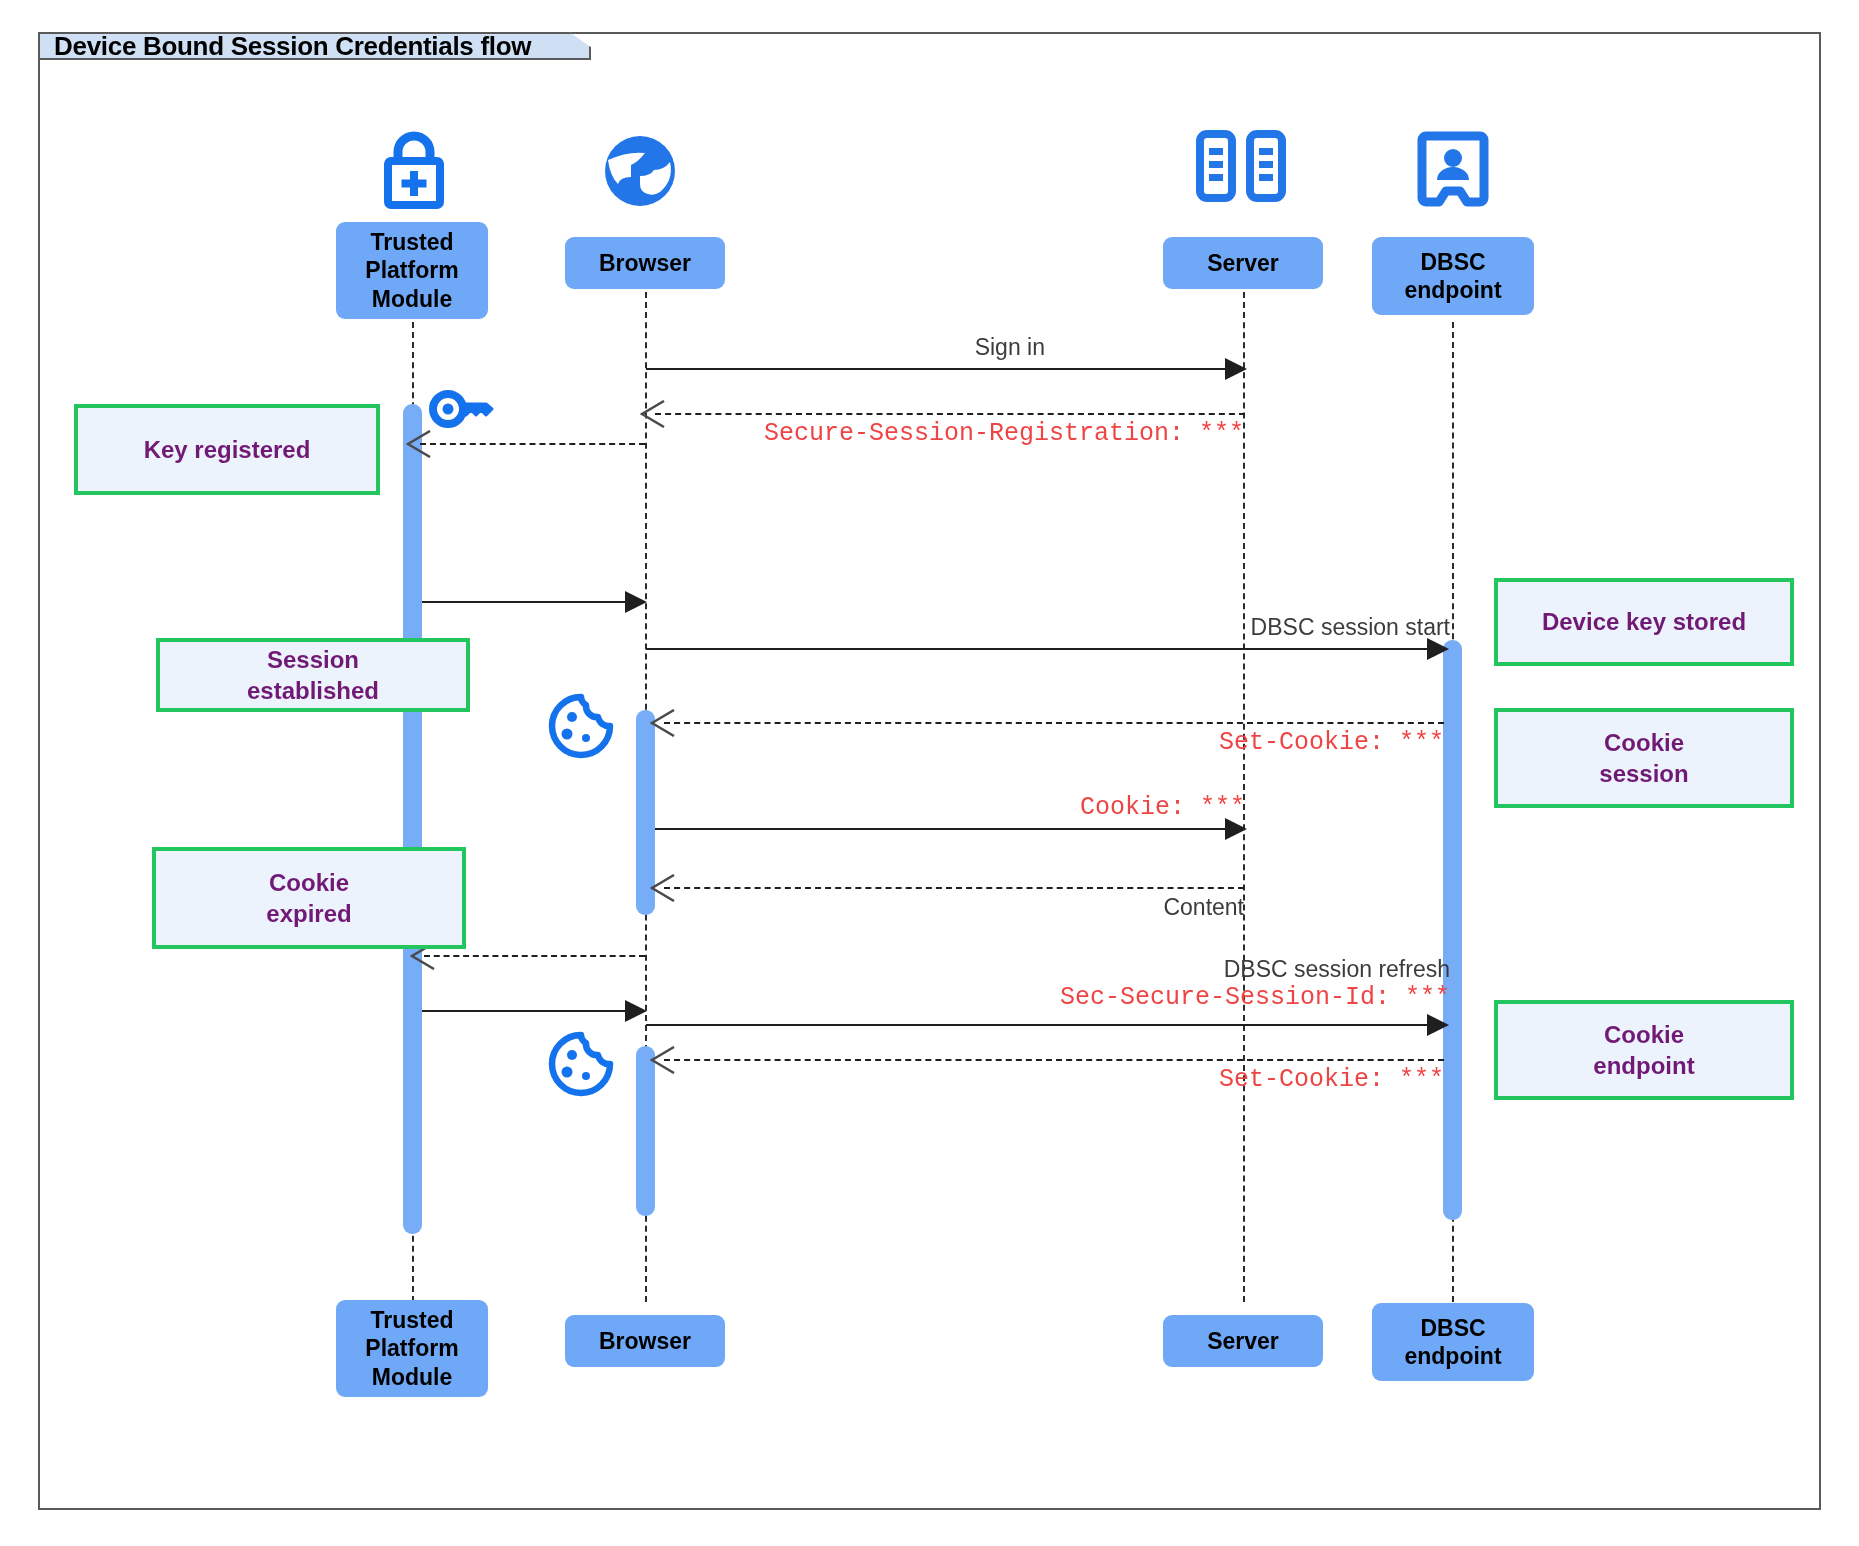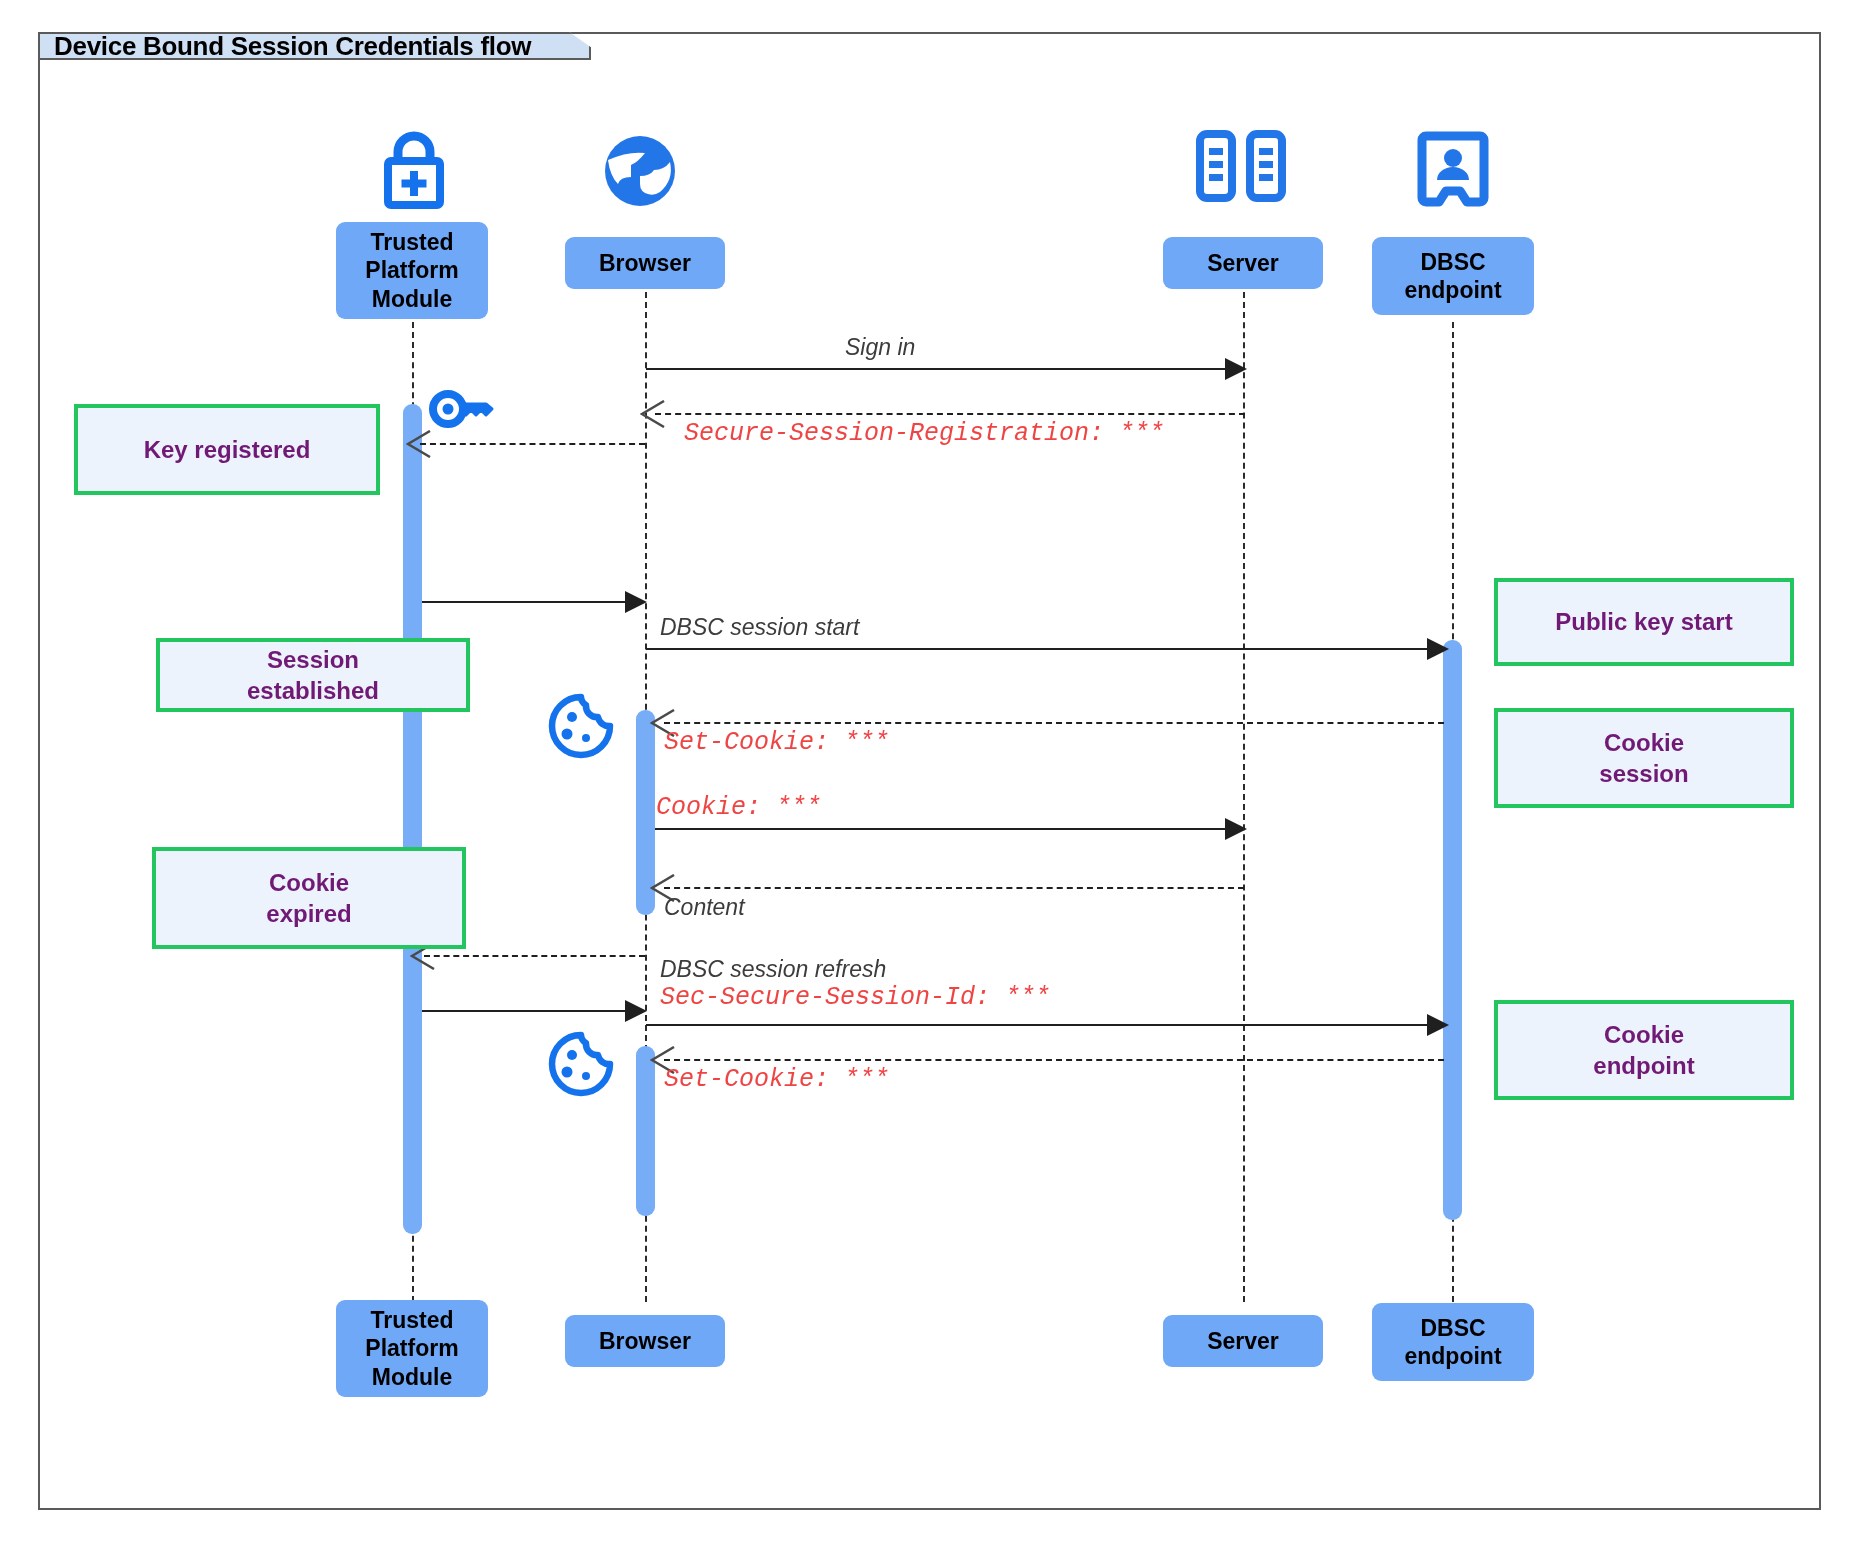--- a/index.html
+++ b/index.html
@@ -90,25 +90,24 @@
   .msg-line {
     position: absolute;
     height: 0;
     border-top: 2px solid #1f1f1f;
   }
   .msg-line.dashed {
     border-top: 2px dashed #1f1f1f;
   }
   .msg-label {
     position: absolute;
-    text-align: left;
+    text-align: right;
     color: #3c3c3c;
     white-space: nowrap;
     line-height: 1.22;
-    font-style: italic;
   }
   .msg-label .sans { font-family: "Liberation Sans", sans-serif; font-size: 23px; }
   .msg-label .mono { font-family: "Liberation Mono", monospace; font-size: 25px; color:#ef4444; }
   .arrowhead { position: absolute; }
   
   .icon { position: absolute; }
 </style>
 </head>
 <body>
 
@@ -360,21 +359,21 @@
   </div>
 
   <div class="note" style="left:152px; top:847px; width:314px; height:102px;">
     <div>
       <div>Cookie</div>
       <div>expired</div>
     </div>
   </div>
 
   <div class="note" style="left:1494px; top:578px; width:300px; height:88px;">
-    <div>Public key start</div>
+    <div>Device key stored</div>
   </div>
 
   <div class="note" style="left:1494px; top:708px; width:300px; height:100px;">
     <div>
       <div>Cookie</div>
       <div>session</div>
     </div>
   </div>
 
   <div class="note" style="left:1494px; top:1000px; width:300px; height:100px;">

